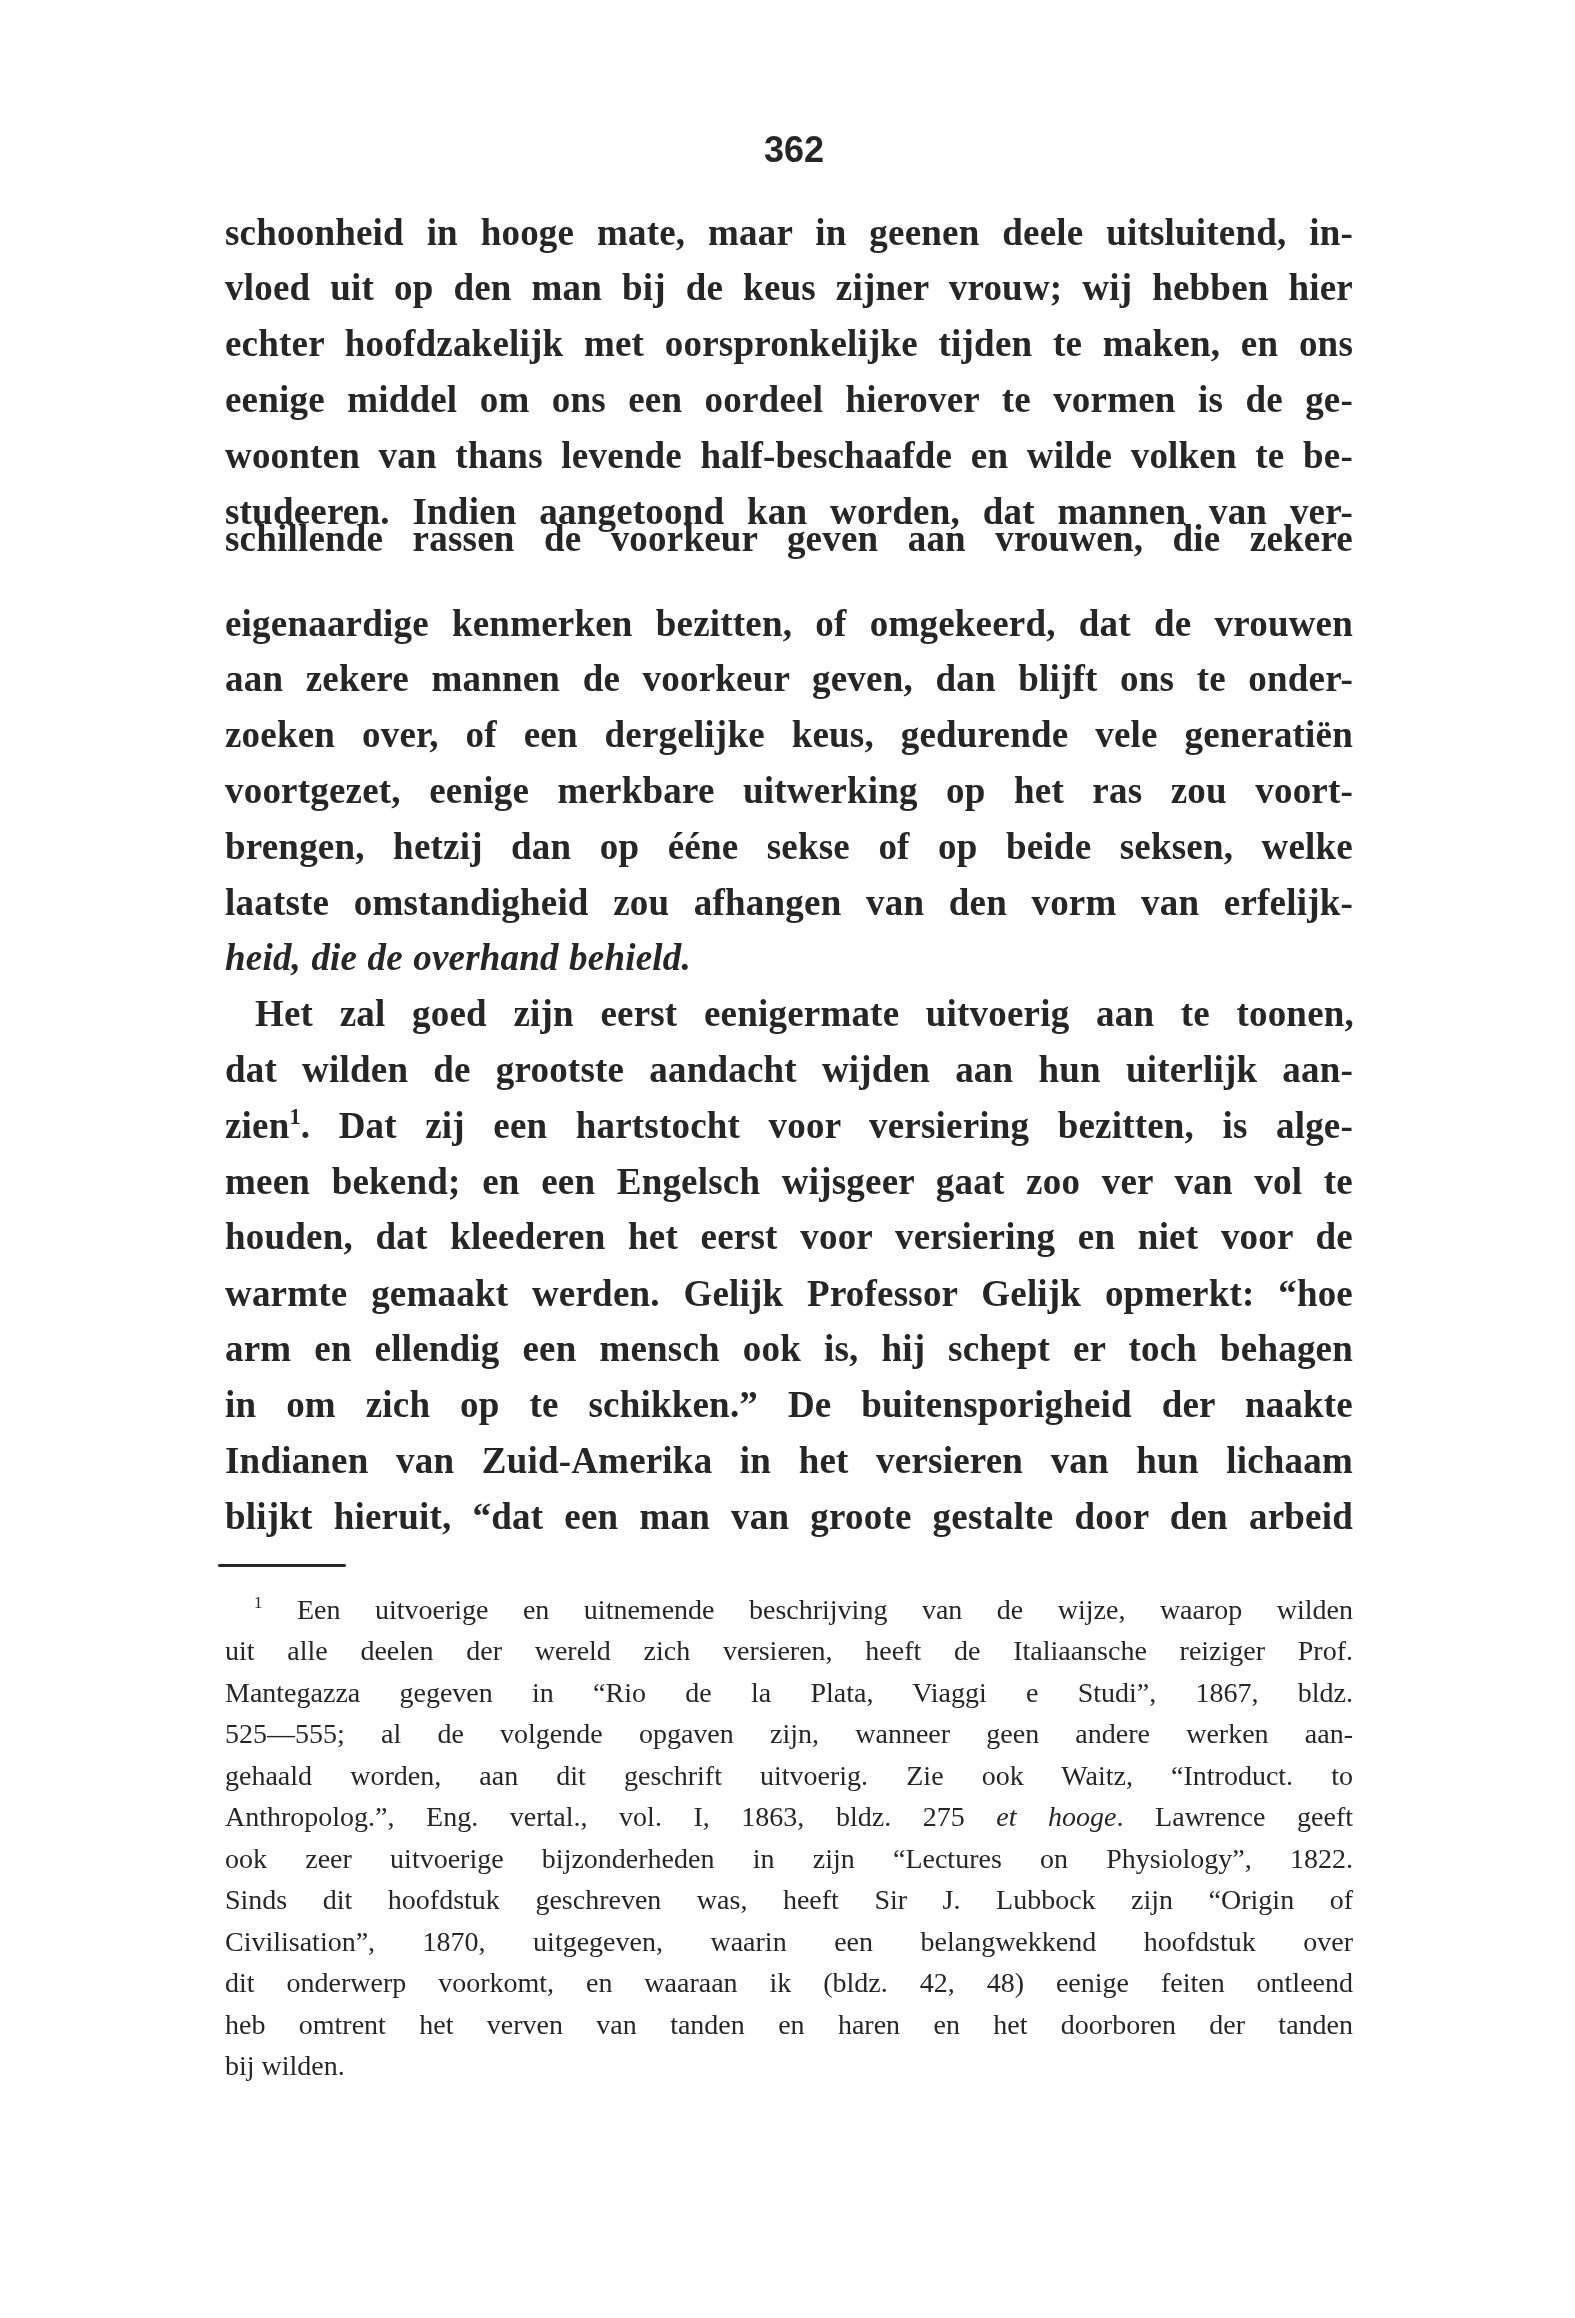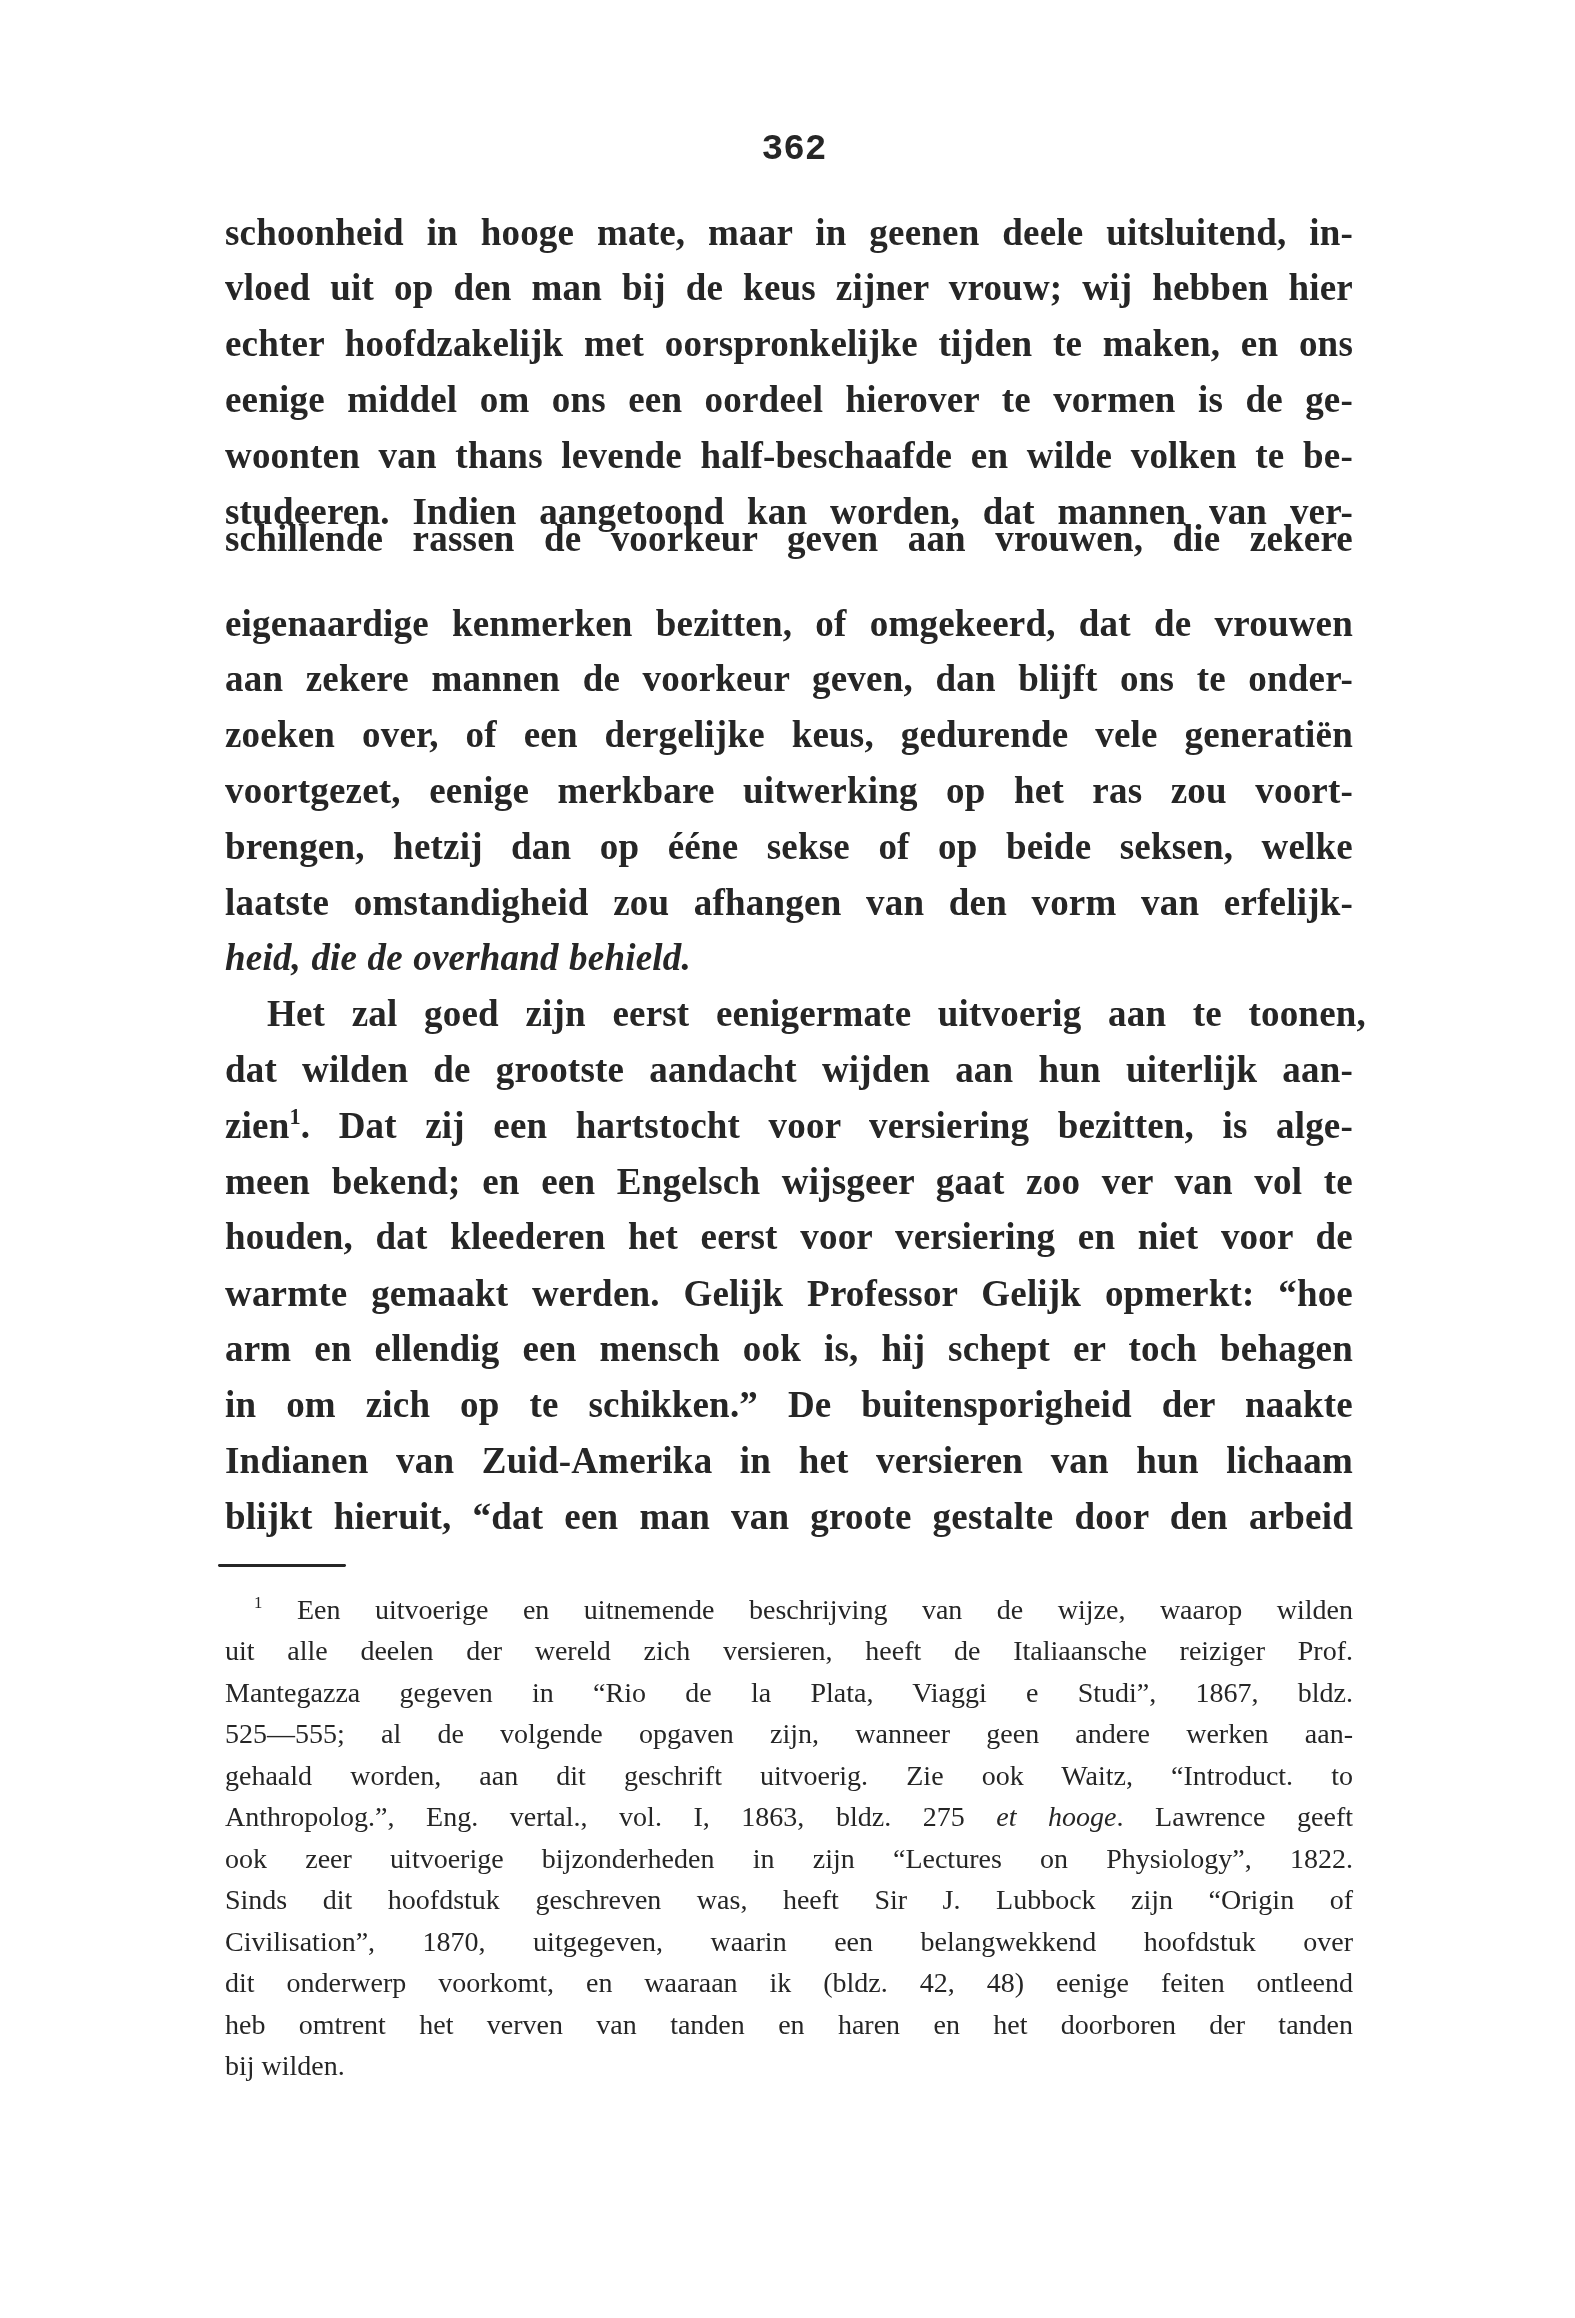--- a/index.html
+++ b/index.html
@@ -1,30 +1,30 @@
 <!DOCTYPE html>
 <html style="font-size:7.4px"><head>
 <meta charset="utf-8">
 <style>
   html, body { margin: 0; padding: 0; background: #ffffff; }
   body { width: 1576px; height: 2397px; position: relative; overflow: hidden; }
   .page { position: absolute; left: 0; top: 0; width: 1576px; height: 2397px; background: #ffffff; color: #262626; }
   .page-number {
     position: absolute; left: 0; width: 1576px; top: 124px; text-align: center;
-    font-family: Liberation Mono, monospace; font-weight: bold; font-size: 36px; line-height: 51px;
+    font-family: Liberation Sans, sans-serif; font-weight: bold; font-size: 36px; line-height: 51px;
     padding-left: 12px; box-sizing: border-box;
   }
   .line {
     position: absolute; white-space: nowrap; display: block;
     text-align: justify; text-align-last: justify;
     font-family: "Liberation Serif", serif; font-weight: bold;
   }
   .main .line { left: 225px; width: 1128px; font-size: 37px; line-height: 46px; letter-spacing: 0.2px; word-spacing: 0.9px; }
   .main .line.last { text-align-last: left; font-style: italic; }
-  .main .line.indent { left: 255px; width: 1099px; margin-left: 12px; }
+  .main .line.indent { left: 255px; width: 1099px; }
   .foot .line { left: 225px; width: 1128px; font-size: 28px; line-height: 35px; font-weight: normal; letter-spacing: 0px; }
   .foot .line.indent { left: 254px; width: 1099px; }
   .foot .line.last { text-align-last: left; }
   .sup { font-size: 0.6em; vertical-align: 0.65em; line-height: 0; }
   .it { font-style: italic; }
   .rule { position: absolute; left: 218px; top: 1564px; width: 128px; height: 2.8px; background: #262626; border-radius: 1.4px; }
 </style>
 </head>
 <body>
 

